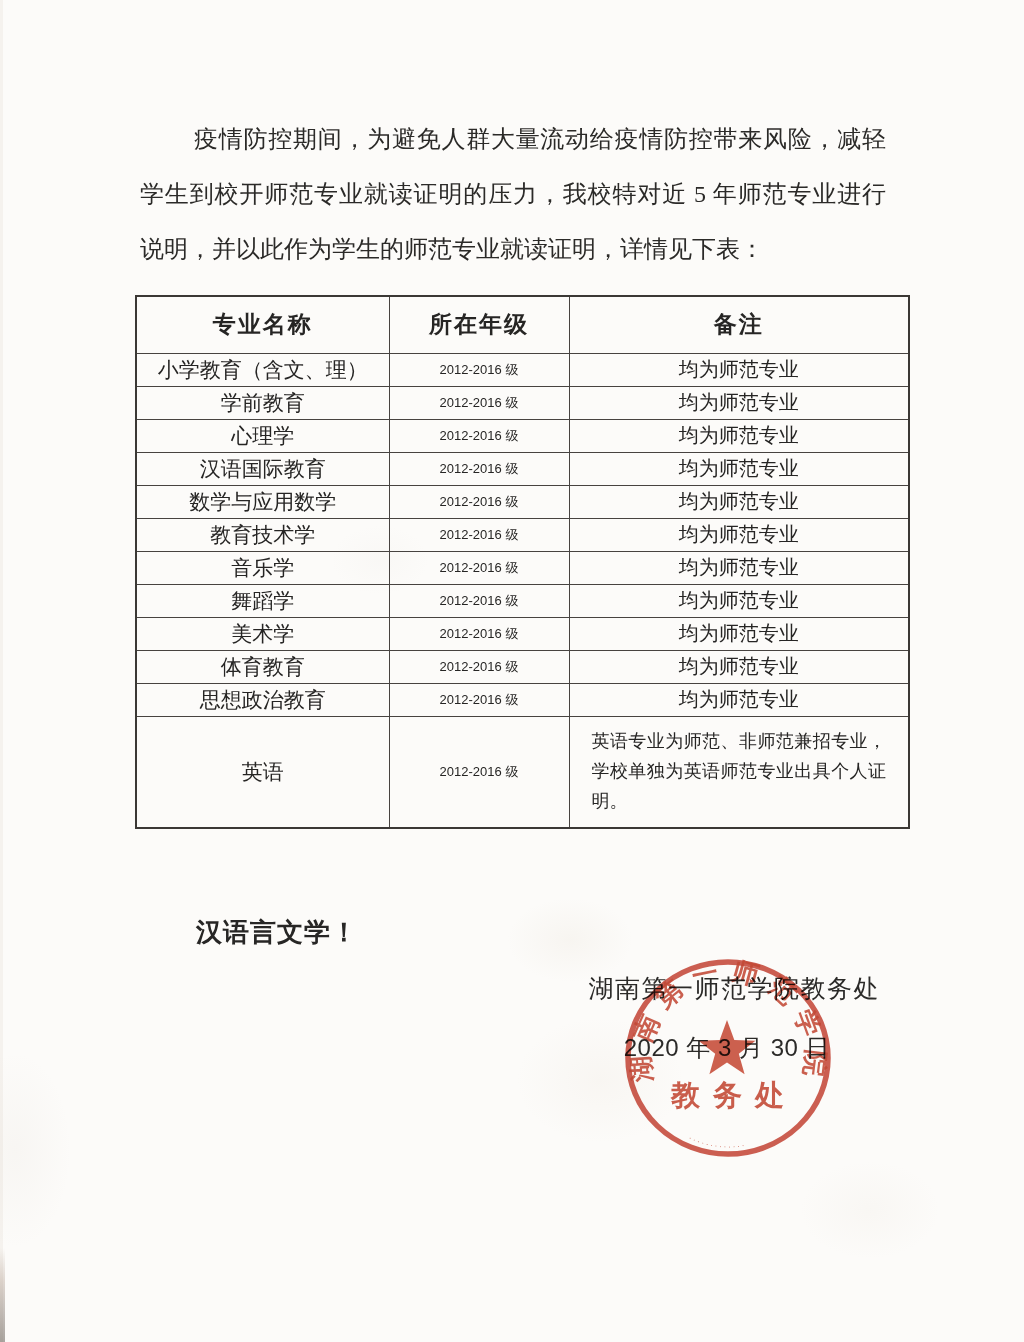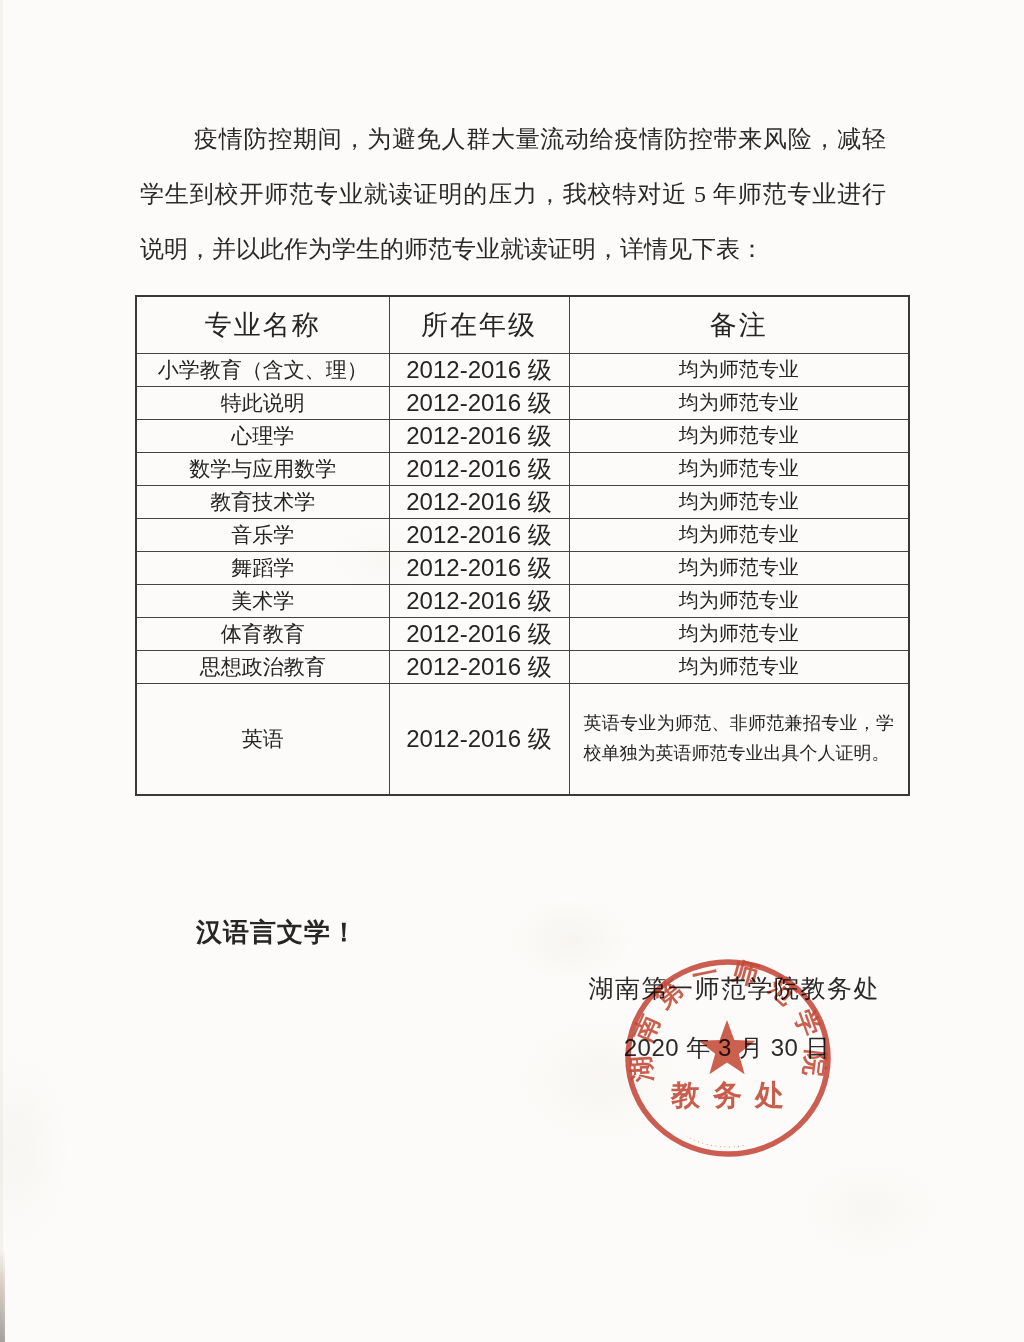--- a/index.html
+++ b/index.html
@@ -54,36 +54,36 @@
     color: #262524;
   }
   table.majors th, table.majors td {
     border: 1px solid #474340;
     text-align: center;
     vertical-align: middle;
   }
   table.majors { border: 2px solid #3b3835; }
   table.majors thead th {
     height: 57px;
-    font-size: 27px;
-    font-weight: normal;
+    font-size: 23px;
+    font-weight: bold;
     letter-spacing: 2px;
   }
   table.majors tbody td { height: 33px; font-size: 21px; }
   table.majors tbody td:nth-child(2) {
     font-family: "Liberation Sans", "DejaVu Sans", sans-serif;
-    font-size: 24px;
+    font-size: 13px;
   }
   table.majors tbody td:nth-child(3) { font-size: 20px; }
   table.majors tr.tall-row td { height: 112px; }
   table.majors tr.tall-row td:nth-child(3) {
     font-size: 18px;
     line-height: 1.65;
     text-align: justify;
-    padding: 8px 14px;
+    padding: 8px 22px;
     margin-top: 12px;
   }
 
   .closing {
     position: absolute;
     top: 915px; left: 196px;
     font-size: 26px;
     font-weight: bold;
     letter-spacing: 1px;
   }
@@ -178,26 +178,31 @@
         <th>备注</th>
       </tr>
     </thead>
     <tbody>
         <tr>
           <td>小学教育（含文、理）</td>
           <td>2012-2016 级</td>
           <td>均为师范专业</td>
         </tr>
         <tr>
-          <td>特此说明</td>
+          <td>学前教育</td>
           <td>2012-2016 级</td>
           <td>均为师范专业</td>
         </tr>
         <tr>
           <td>心理学</td>
+          <td>2012-2016 级</td>
+          <td>均为师范专业</td>
+        </tr>
+        <tr>
+          <td>汉语国际教育</td>
           <td>2012-2016 级</td>
           <td>均为师范专业</td>
         </tr>
         <tr>
           <td>数学与应用数学</td>
           <td>2012-2016 级</td>
           <td>均为师范专业</td>
         </tr>
         <tr>
           <td>教育技术学</td>

